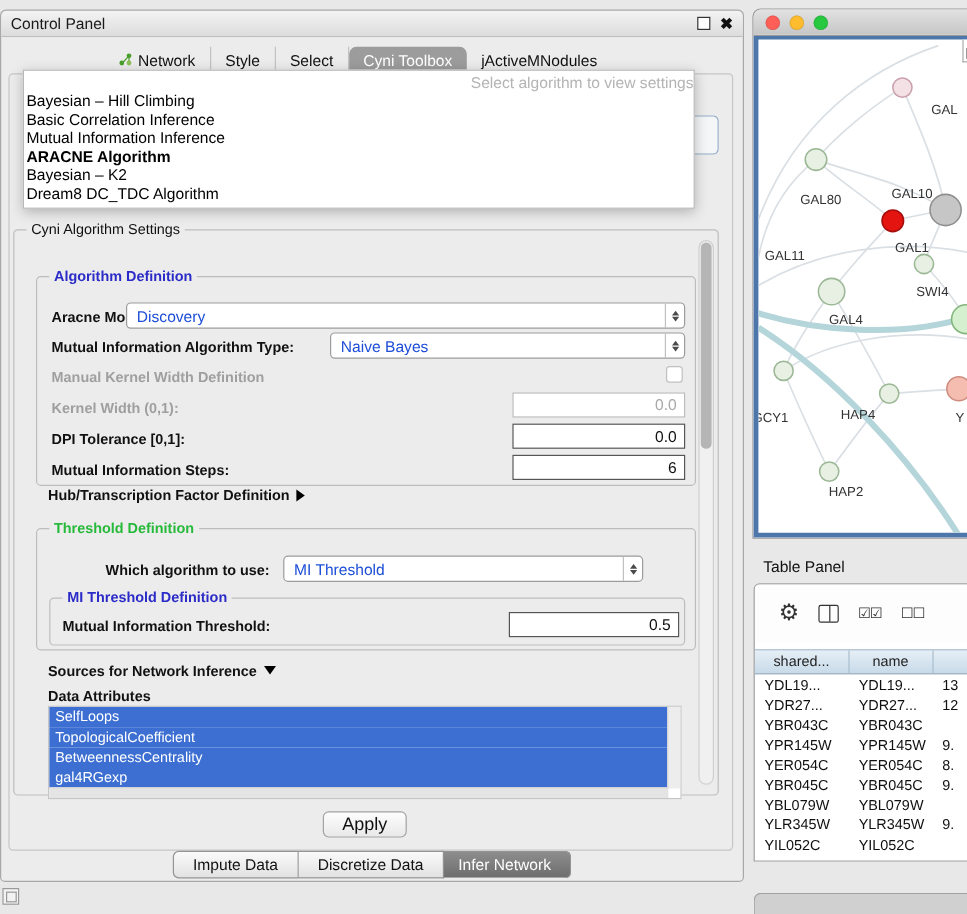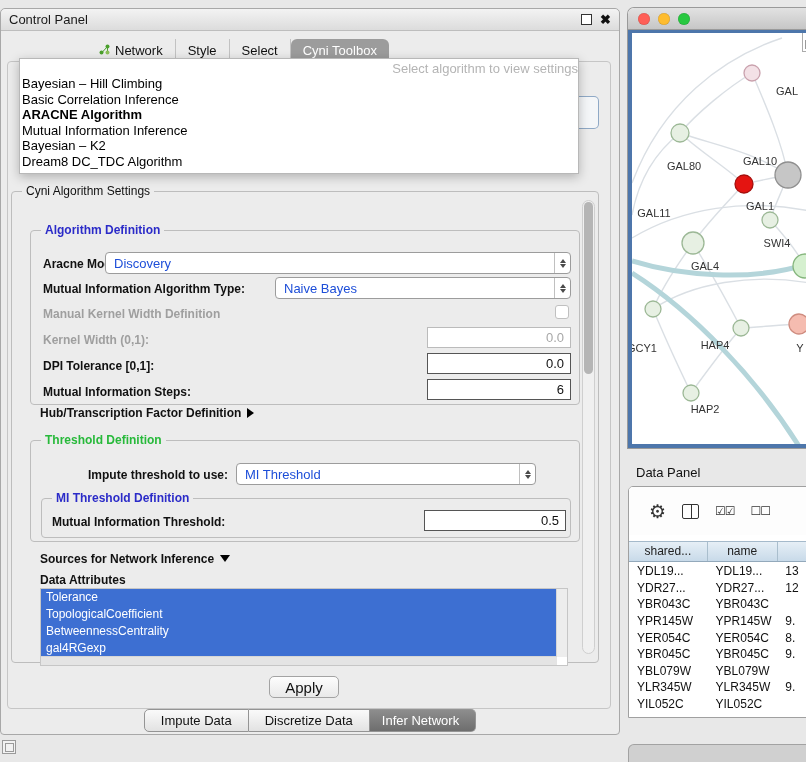--- a/index.html
+++ b/index.html
@@ -120,20 +120,23 @@
         </span>
         <span class="tab">
           <span>Style</span>
         </span>
         <span class="tab">
           <span>Select</span>
         </span>
         <span class="tab active">
           <span>Cyni Toolbox</span>
         </span>
+        <span class="tab">
+          <span>jActiveMNodules</span>
+        </span>
       </div>
 
     <div class="content-outline"></div>
 
     <div class="combo-fragment"></div>
 
     <div class="group" style="left:10px;top:182px;width:588px;height:472px;">
       <span class="gtitle">Cyni Algorithm Settings</span>
 
       <div class="group" style="left:18px;top:38px;width:550px;height:175px;">
@@ -170,21 +173,21 @@
         <span class="field" style="left:396px;top:148px;width:144px;height:21px;">6</span>
       </div>
 
       <span class="lbl" style="left:28px;top:214px;">
         <span>Hub/Transcription Factor Definition</span><span class="tri-right"></span>
       </span>
 
       <div class="group" style="left:18px;top:248px;width:550px;height:102px;">
         <span class="gtitle green">Threshold Definition</span>
 
-        <span class="lbl" style="left:57px;top:27px;">Impute threshold to use:</span>
+        <span class="lbl" style="left:57px;top:27px;">Which algorithm to use:</span>
         <div class="combo" style="left:205px;top:22px;width:300px;height:22px;">
           <span class="combo-text">MI Threshold</span>
           <span class="combo-arrows">
               <span class="arr-up"></span>
               <span class="arr-dn"></span>
             </span>
         </div>
 
         <div class="group" style="left:10px;top:57px;width:530px;height:40px;">
           <span class="gtitle blue">MI Threshold Definition</span>
@@ -193,21 +196,21 @@
         </div>
       </div>
 
       <span class="lbl" style="left:28px;top:360px;">
         <span>Sources for Network Inference</span><span class="tri-down"></span>
       </span>
       <span class="lbl" style="left:28px;top:381px;">Data Attributes</span>
 
       <div class="attr-list" style="left:28px;top:396px;width:528px;height:78px;">
         <div id="attrItems">
-            <div class="attr-item">Tolerance</div>
+            <div class="attr-item">SelfLoops</div>
             <div class="attr-item">TopologicalCoefficient</div>
             <div class="attr-item">BetweennessCentrality</div>
             <div class="attr-item">gal4RGexp</div>
           </div>
         <div class="attr-vscroll"></div>
         <div class="attr-hscroll"></div>
       </div>
 
       <div class="vscroll">
         <div class="vthumb"></div>
@@ -220,22 +223,22 @@
         <span class="seg first">Impute Data</span>
         <span class="seg">Discretize Data</span>
         <span class="seg last active">Infer Network</span>
       </div>
 
     <div class="popup">
       <div class="popup-hint">Select algorithm to view settings</div>
       <div id="algoOptions">
           <div class="popup-item">Bayesian – Hill Climbing</div>
           <div class="popup-item">Basic Correlation Inference</div>
+          <div class="popup-item">Mutual Information Inference</div>
           <div class="popup-item selected">ARACNE Algorithm</div>
-          <div class="popup-item">Mutual Information Inference</div>
           <div class="popup-item">Bayesian – K2</div>
           <div class="popup-item">Dream8 DC_TDC Algorithm</div>
         </div>
     </div>
   </div>
 
   <div class="netwin">
     <div class="net-titlebar" id="trafficLights">
         <span class="light" style="background: rgb(255, 95, 87);"></span>
         <span class="light" style="background: rgb(254, 188, 46);"></span>
@@ -282,21 +285,21 @@
           <text x="73" y="237" text-anchor="middle" font-size="11" fill="#333" font-family="Liberation Sans, sans-serif">GAL4</text>
           <text x="10" y="319" text-anchor="middle" font-size="11" fill="#333" font-family="Liberation Sans, sans-serif">GCY1</text>
           <text x="83" y="316" text-anchor="middle" font-size="11" fill="#333" font-family="Liberation Sans, sans-serif">HAP4</text>
           <text x="73" y="380" text-anchor="middle" font-size="11" fill="#333" font-family="Liberation Sans, sans-serif">HAP2</text>
           <text x="168" y="319" text-anchor="middle" font-size="11" fill="#333" font-family="Liberation Sans, sans-serif">Y</text>
         </svg>
       <div class="mini-scroll"></div>
     </div>
   </div>
 
-  <div class="table-label">Data Panel</div>
+  <div class="table-label">Table Panel</div>
 
   <div class="tablewin">
     <div class="ttoolbar">
       <span class="gear">⚙</span>
       <span class="colicon"></span>
       <span class="checks">☑☑</span>
       <span class="checks">☐☐</span>
     </div>
     <div class="thead" id="tableHead">
         <span class="th" style="width: 88px;">shared...</span>

